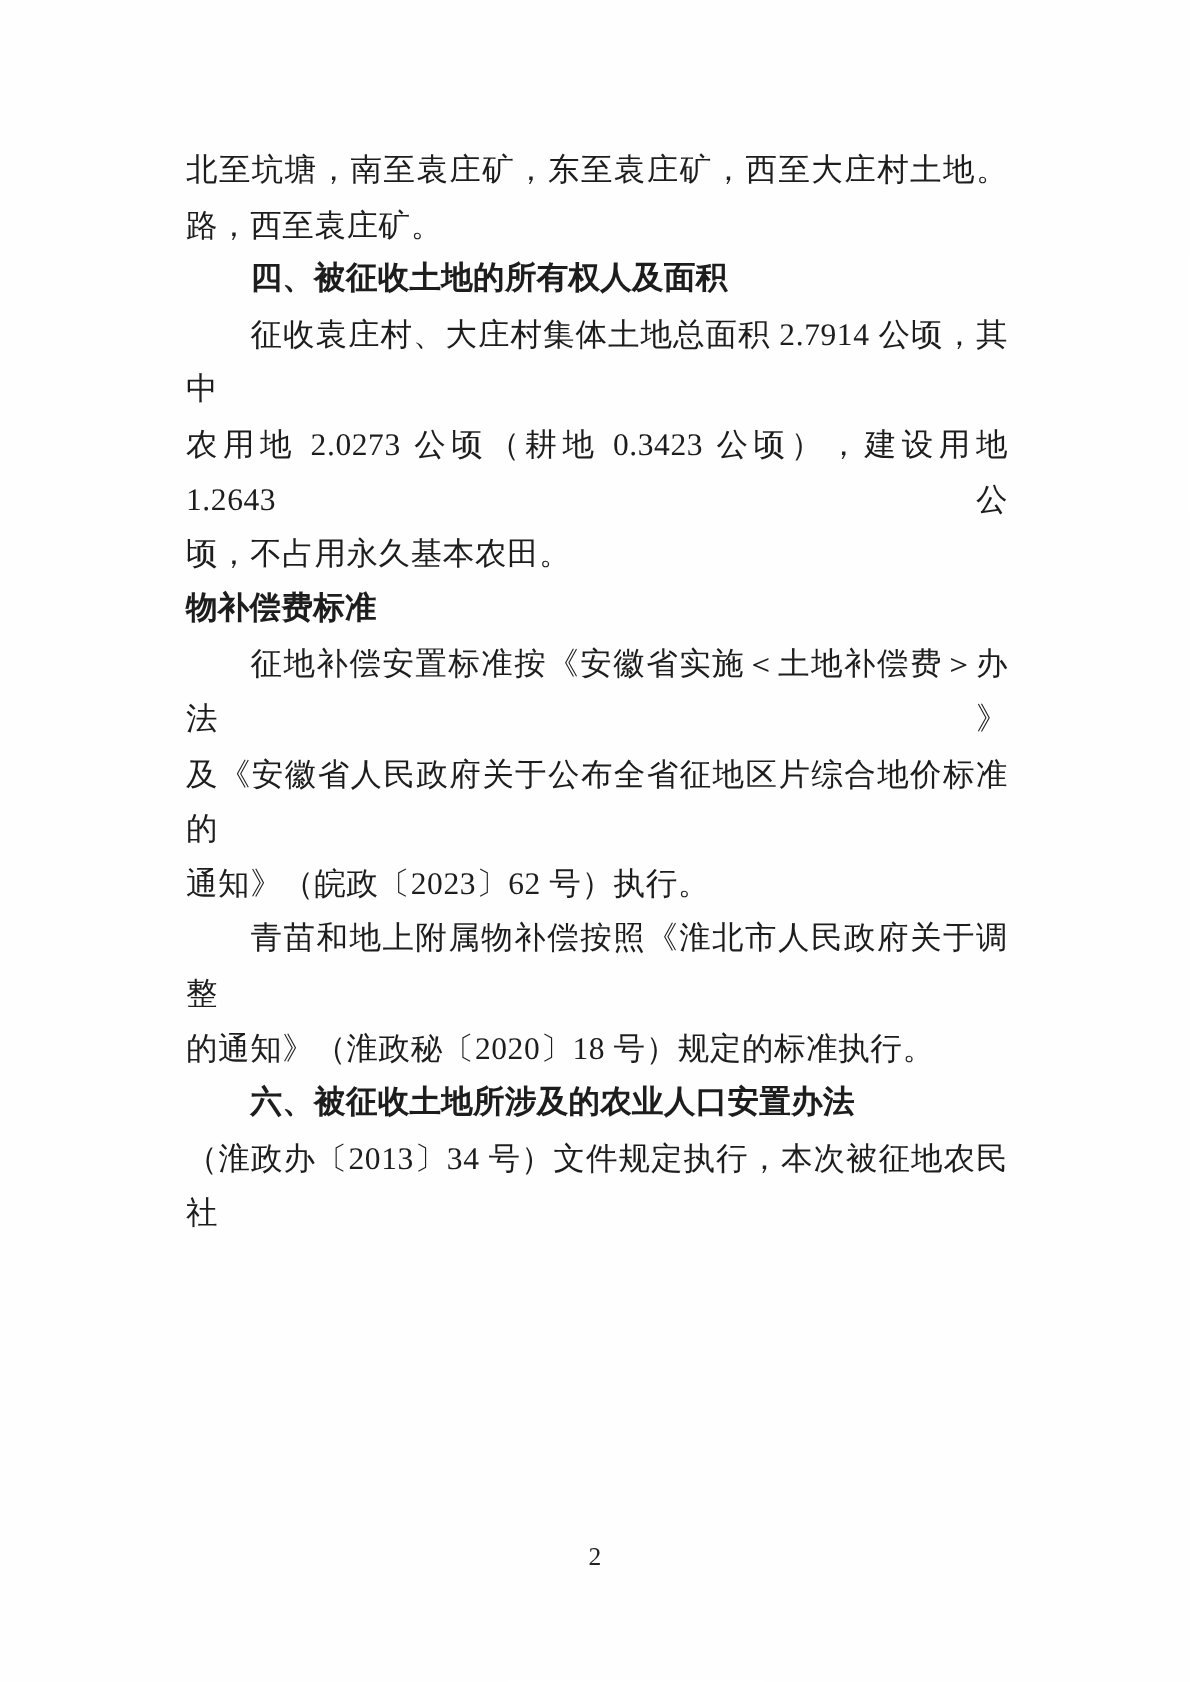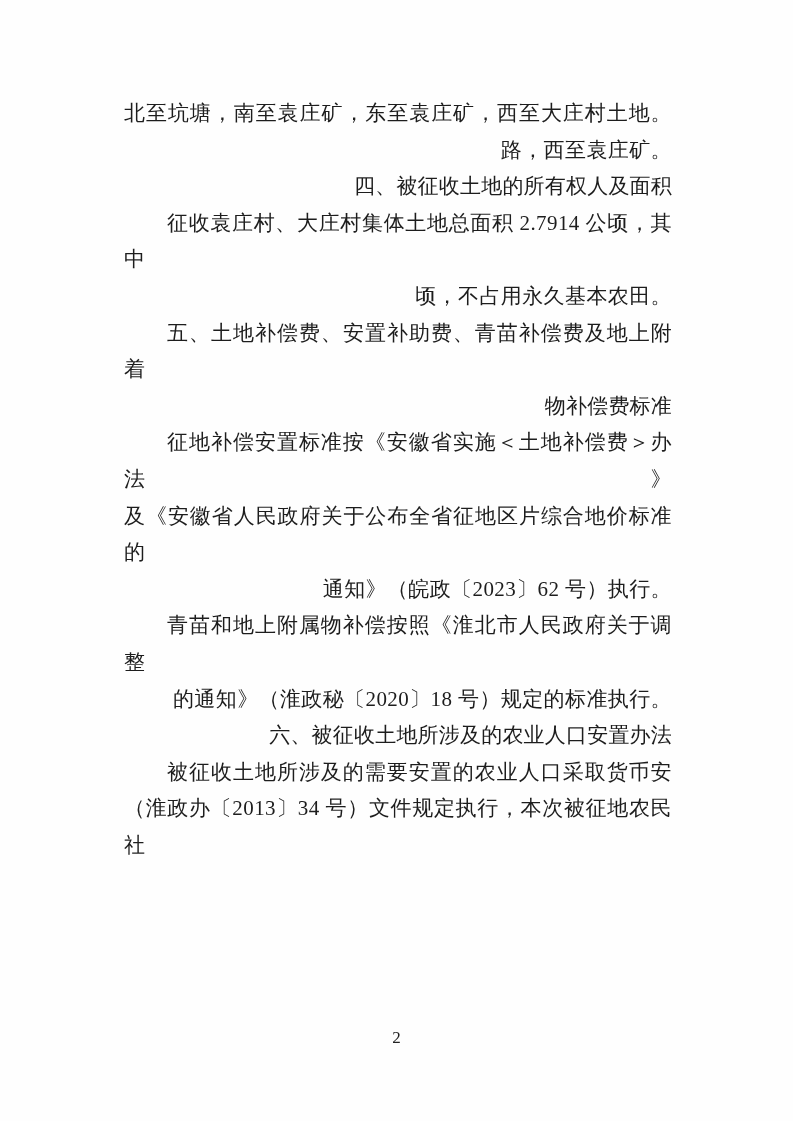--- a/index.html
+++ b/index.html
@@ -20,35 +20,35 @@
     position: absolute;
     left: 124px;
     top: 95px;
     width: 548px;
     font-size: 21px;
     line-height: 36.6px;
     letter-spacing: 0.4px;
   }
   .ln {
     white-space: pre-wrap;
-    text-align: right;
+    text-align: left;
   }
   
   .fill {
     text-align: justify;
     text-align-last: justify;
   }
   
   .ind {
     text-indent: 43px;
   }
   
   .hd {
     font-family: "Liberation Sans", sans-serif;
-    font-weight: 400;
+    font-weight: 700;
     letter-spacing: 0.2px;
   }
   .pagenum {
     position: absolute;
     top: 1028px;
     left: 0;
     width: 100%;
     text-align: center;
     font-size: 17px;
     color: #222;
@@ -57,27 +57,26 @@
 </style>
 </head>
 <body>
 
 <div class="page">
   <div class="content">
     <div class="ln fill">北至坑塘，南至袁庄矿，东至袁庄矿，西至大庄村土地。</div>
     <div class="ln">路，西至袁庄矿。</div>
     <div class="ln ind hd">四、被征收土地的所有权人及面积</div>
     <div class="ln ind fill">征收袁庄村、大庄村集体土地总面积 2.7914 公顷，其中</div>
+    <div class="ln fill">农用地 2.0273 公顷（耕地 0.3423 公顷），建设用地 1.2643 公</div>
     <div class="ln">顷，不占用永久基本农田。</div>
-    <div class="ln ind hd fill">五、土地补偿费、安置补助费、青苗补偿费及地上附着</div>
     <div class="ln hd">物补偿费标准</div>
     <div class="ln ind fill">征地补偿安置标准按《安徽省实施＜土地补偿费＞办法》</div>
     <div class="ln fill">及《安徽省人民政府关于公布全省征地区片综合地价标准的</div>
     <div class="ln">通知》（皖政〔2023〕62 号）执行。</div>
     <div class="ln ind fill">青苗和地上附属物补偿按照《淮北市人民政府关于调整</div>
     <div class="ln">的通知》（淮政秘〔2020〕18 号）规定的标准执行。</div>
     <div class="ln ind hd">六、被征收土地所涉及的农业人口安置办法</div>
-    <div class="ln ind fill">被征收土地所涉及的需要安置的农业人口采取货币安</div>
     <div class="ln fill">（淮政办〔2013〕34 号）文件规定执行，本次被征地农民社</div>
 
   </div>
   <div class="pagenum">2</div>
 </div>
 
 </body></html>

